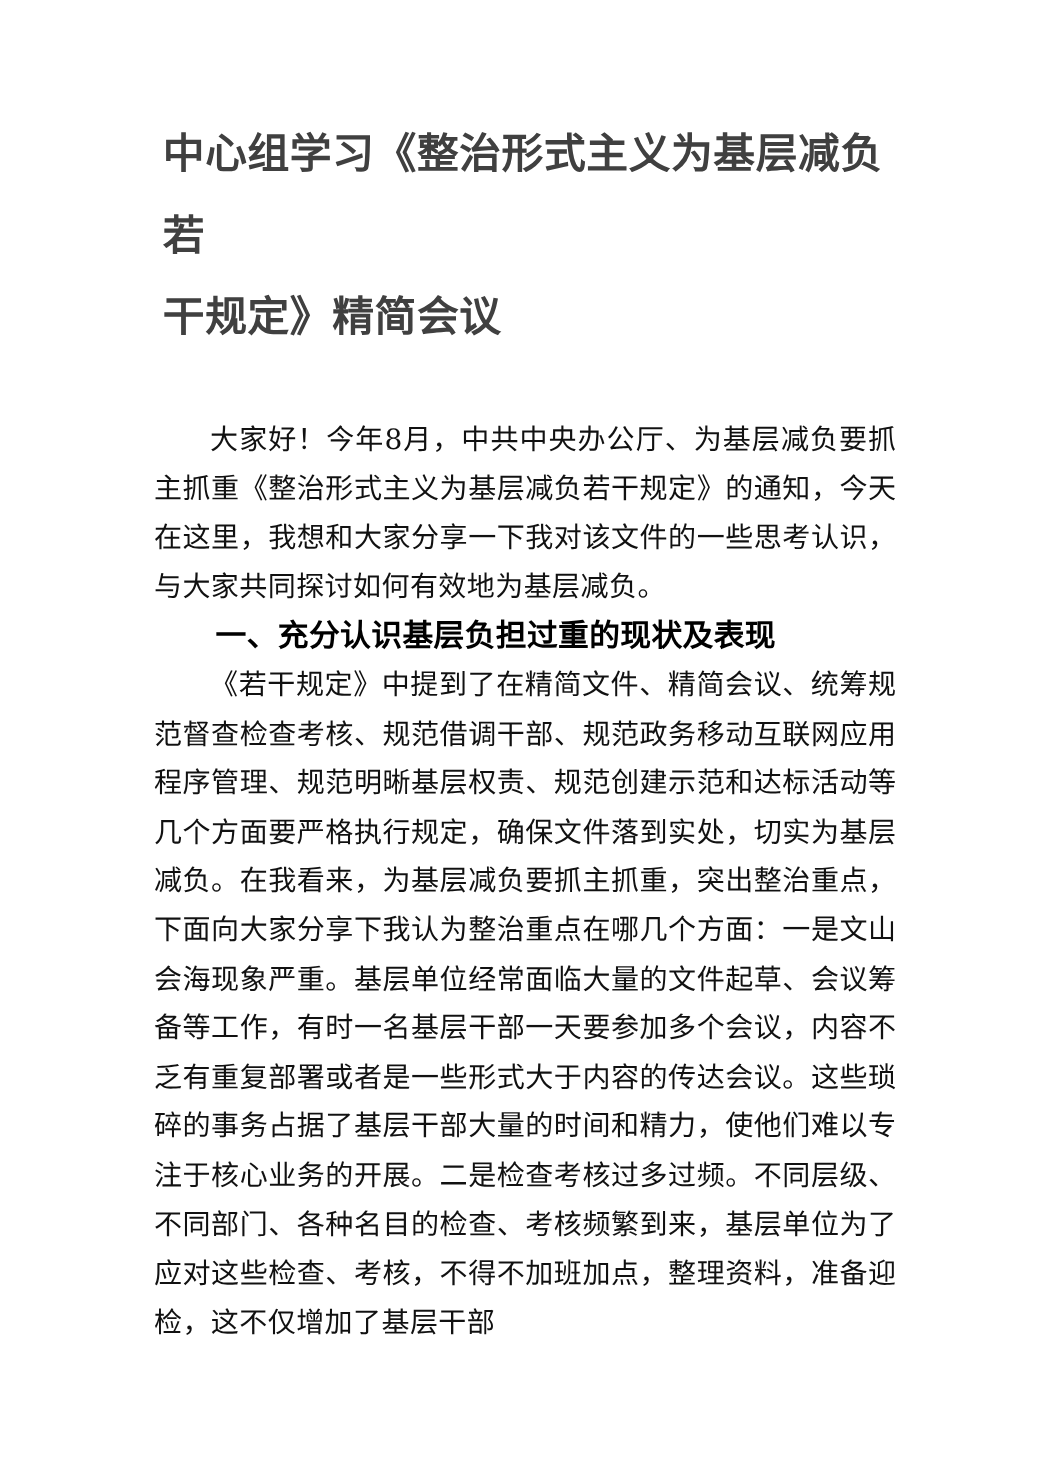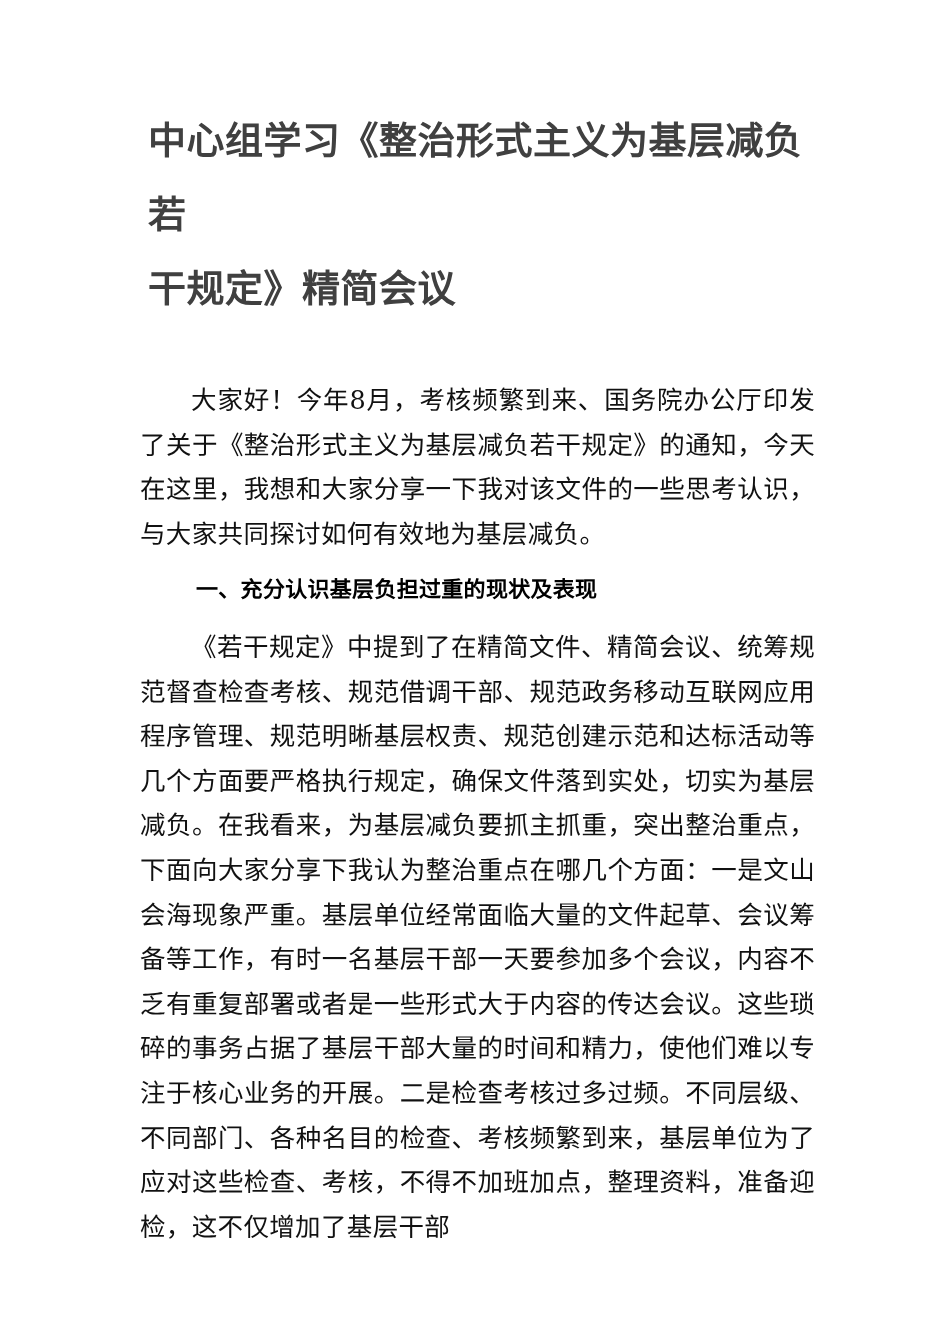--- a/index.html
+++ b/index.html
@@ -63,23 +63,23 @@
   p.para-indent {
     margin: 0;
     padding: 0;
     text-indent: 2em;
   }
 
   
   h2.section-heading {
     font-family: "Liberation Sans", "DejaVu Sans", sans-serif;
     font-weight: 700;
-    font-size: 22px;
+    font-size: 28px;
     line-height: 44.6px;
-    margin: 12px;
+    margin: 0;
     padding: 0;
     text-indent: 2em;
     letter-spacing: 0.3px;
     color: #000000;
   }
 </style>
 </head>
 <body>
 
 <div class="page">
@@ -87,21 +87,21 @@
   <h1 class="doc-title">
     <span>中心组学习《整治形式主义为基层减负若</span><br>
     <span>干规定》精简会议</span>
   </h1>
 
   <div class="title-gap"></div>
 
   <div class="body-text">
 
 
-    <p class="para-indent">大家好！今年8月，考核频繁到来、国务院办公厅印发了关于《整治形式主义为基层减负若干规定》的通知，今天在这里，我想和大家分享一下我对该文件的一些思考认识，与大家共同探讨如何有效地为基层减负。</p>
+    <p class="para-indent">大家好！今年8月，中共中央办公厅、为基层减负要抓主抓重《整治形式主义为基层减负若干规定》的通知，今天在这里，我想和大家分享一下我对该文件的一些思考认识，与大家共同探讨如何有效地为基层减负。</p>
 
     <h2 class="section-heading">一、充分认识基层负担过重的现状及表现</h2>
 
     <p class="para-indent">《若干规定》中提到了在精简文件、精简会议、统筹规范督查检查考核、规范借调干部、规范政务移动互联网应用程序管理、规范明晰基层权责、规范创建示范和达标活动等几个方面要严格执行规定，确保文件落到实处，切实为基层减负。在我看来，为基层减负要抓主抓重，突出整治重点，下面向大家分享下我认为整治重点在哪几个方面：一是文山会海现象严重。基层单位经常面临大量的文件起草、会议筹备等工作，有时一名基层干部一天要参加多个会议，内容不乏有重复部署或者是一些形式大于内容的传达会议。这些琐碎的事务占据了基层干部大量的时间和精力，使他们难以专注于核心业务的开展。二是检查考核过多过频。不同层级、不同部门、各种名目的检查、考核频繁到来，基层单位为了应对这些检查、考核，不得不加班加点，整理资料，准备迎检，这不仅增加了基层干部</p>
 
   </div>
 
 </div>
 
 </body></html>

